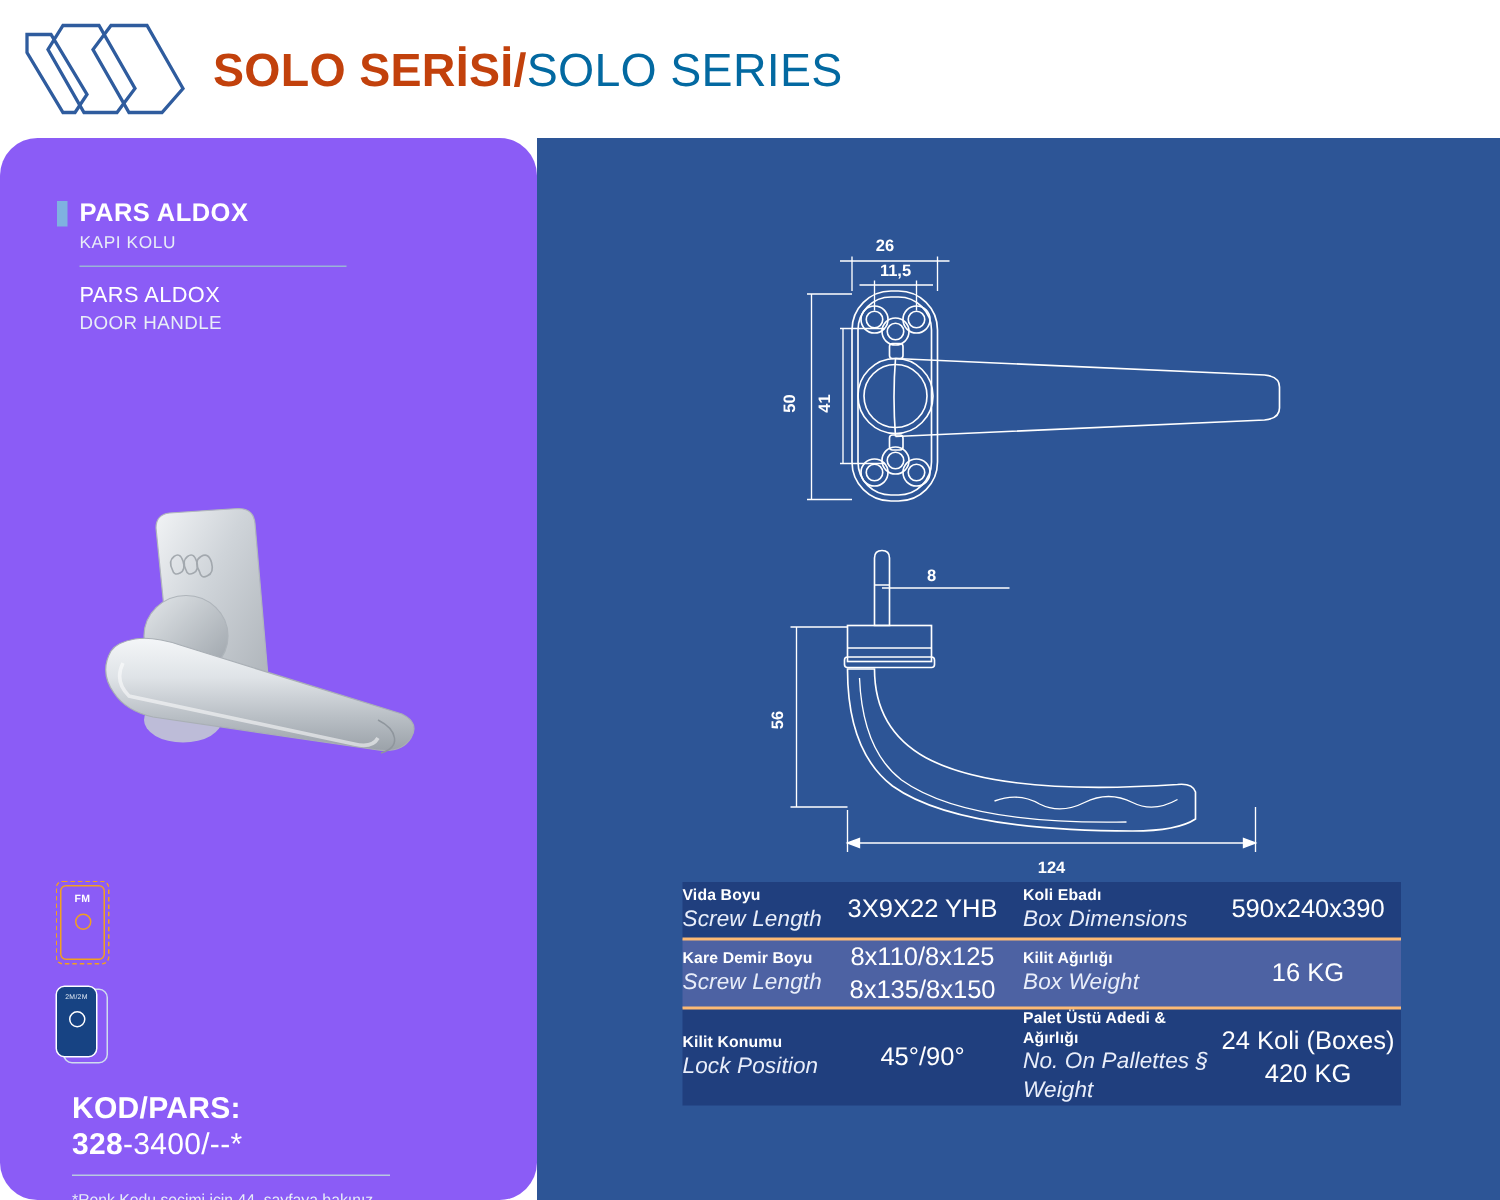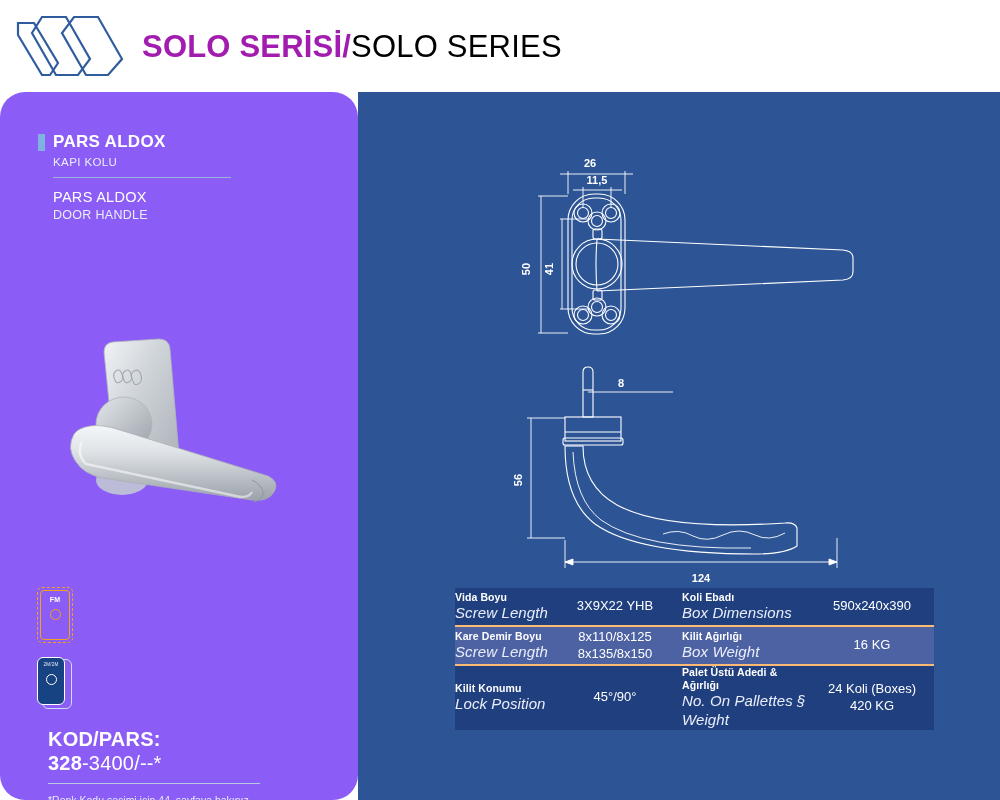--- a/index.html
+++ b/index.html
@@ -27,22 +27,22 @@
     width: 120px; height: 66px;
     flex: 0 0 auto;
   }
   #header-title {
     margin-left: 10px;
     font-size: 31px;
     letter-spacing: 0.2px;
     white-space: nowrap;
     line-height: 1;
   }
-  .title-bold { font-weight: bold; color: #a21caf; }
-  .title-light { font-weight: normal; color: #000000; }
+  .title-bold { font-weight: bold; color: #c2410c; }
+  .title-light { font-weight: normal; color: #0369a1; }
 
   
   #sidebar {
     position: absolute; left: 0; top: 92px;
     width: 358px; height: 708px;
     background: #8b5cf6;
     border-radius: 25px;
   }
   #main {
     position: absolute; left: 358px; top: 92px;
@@ -179,21 +179,21 @@
   .cell-label { padding-left: 10px; }
   .lbl-tr {
     color: #ffffff; font-size: 10.5px; font-weight: bold;
     line-height: 1.25; letter-spacing: .1px;
   }
   .lbl-en {
     color: #e9eefa; font-size: 15px; font-style: italic;
     line-height: 1.25; letter-spacing: .1px;
   }
   .cell-value {
-    color: #ffffff; font-size: 13px; text-align: center;
+    color: #ffffff; font-size: 17px; text-align: center;
     line-height: 1.3;
   }
   .cell-value .vline { display: block; }
   .col-l1 { width: 93px; }
   .col-v1 { width: 134px; }
   .col-l2 { width: 128px; }
   .col-v2 { width: 124px; }
   .empty-cell { background: #4d62a3 !important; }
 </style>
 </head>

